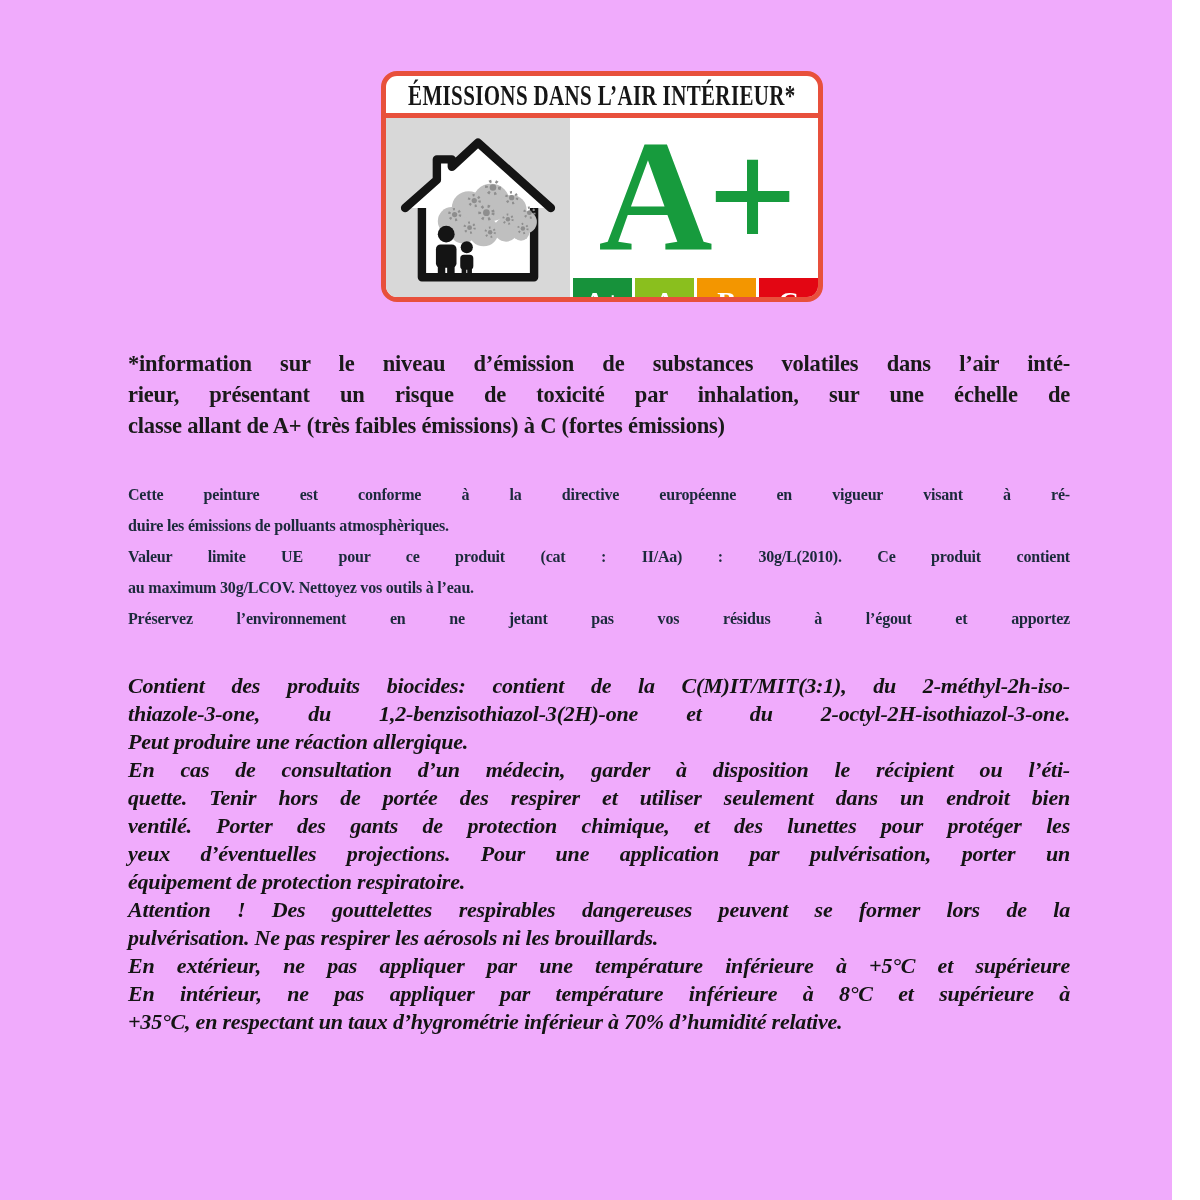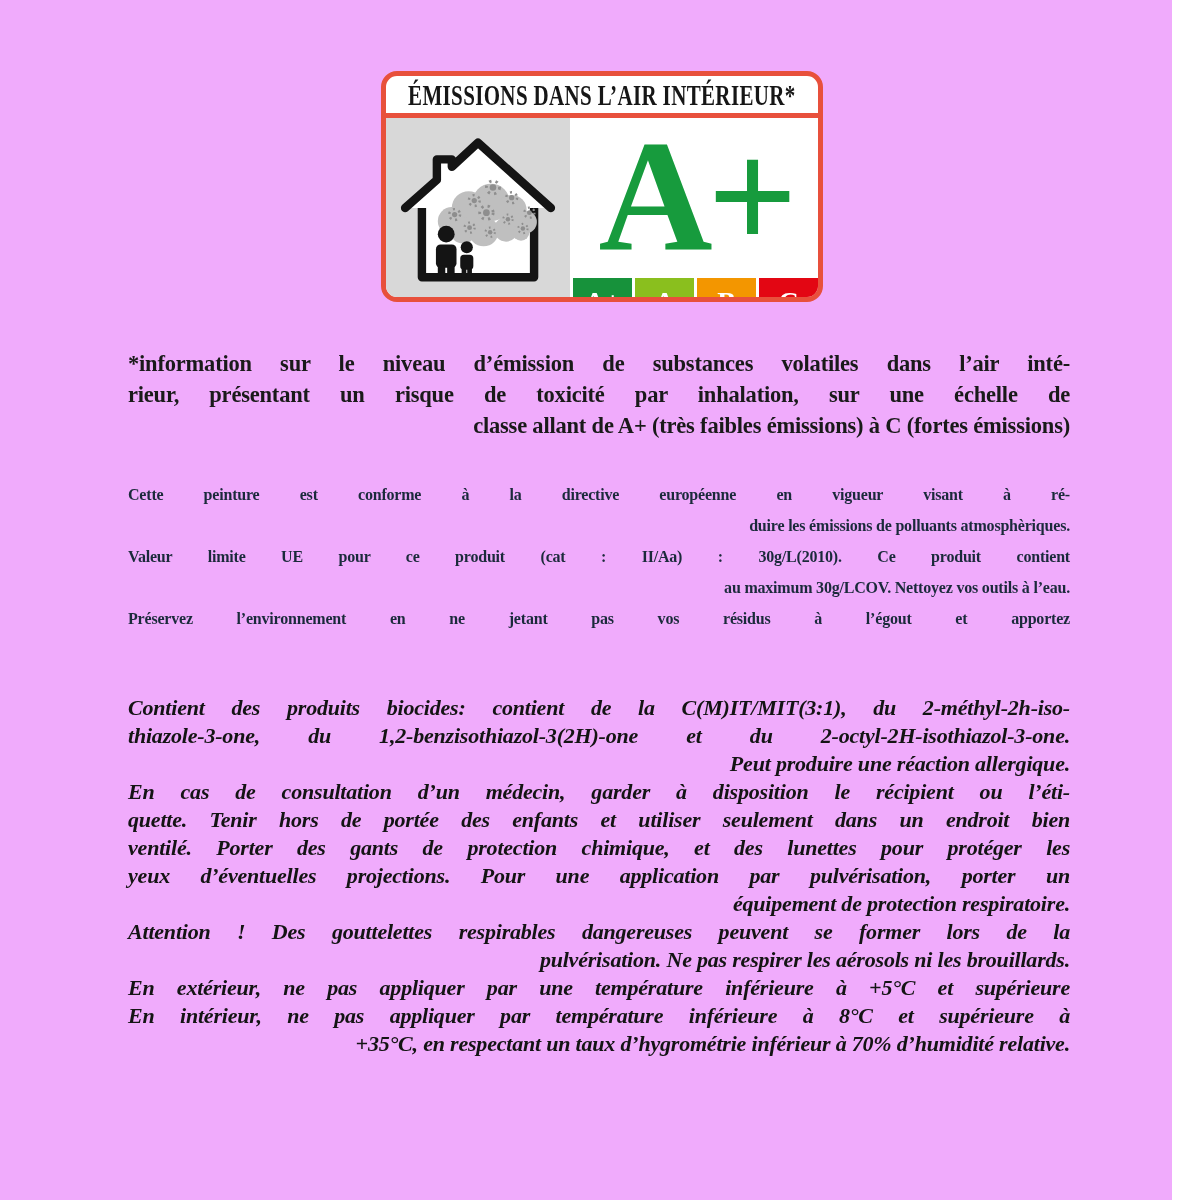--- a/index.html
+++ b/index.html
@@ -23,22 +23,22 @@
               padding-bottom:2px;}
   .scale-row{height:47px;min-height:47px;display:flex;gap:3px;}
   .scale-box{flex:1;display:flex;align-items:center;justify-content:center;
              color:#ffffff;font-weight:700;font-size:28px;}
   .s0{background:#17923B}.s1{background:#8ABF1E}.s2{background:#F39600}.s3{background:#E30613}
 
   
   .tb{position:absolute;left:128px;width:942px;font-weight:700;}
   .footnote{top:348px;font-size:22.5px;line-height:31px;color:#1A1A1A;letter-spacing:-0.2px;}
   .regulatory{top:479px;font-size:16px;line-height:31px;color:#1B2A3B;letter-spacing:-0.2px;}
-  .safety{top:694px;font-size:22px;line-height:28px;color:#141414;font-style:italic;letter-spacing:-0.2px;}
-  .ln{text-align:right;}
+  .safety{top:672px;font-size:22px;line-height:28px;color:#141414;font-style:italic;letter-spacing:-0.2px;}
+  .ln{text-align:left;}
   .ln.j{text-align:justify;text-align-last:justify;}
 </style>
 </head>
 <body>
 
 <div class="page">
 
   <div class="badge">
     <div class="badge-title">
       <span>ÉMISSIONS DANS L’AIR INTÉRIEUR*</span>
@@ -155,21 +155,21 @@
     <div class="ln j">Valeur limite UE pour ce produit (cat : II/Aa) : 30g/L(2010). Ce produit contient</div>
     <div class="ln">au maximum 30g/LCOV. Nettoyez vos outils à l’eau.</div>
     <div class="ln j">Préservez l’environnement en ne jetant pas vos résidus à l’égout et apportez</div>
   </div>
 
   <div class="tb safety">
     <div class="ln j">Contient des produits biocides: contient de la C(M)IT/MIT(3:1), du 2-méthyl-2h-iso-</div>
     <div class="ln j">thiazole-3-one, du 1,2-benzisothiazol-3(2H)-one et du 2-octyl-2H-isothiazol-3-one.</div>
     <div class="ln">Peut produire une réaction allergique.</div>
     <div class="ln j">En cas de consultation d’un médecin, garder à disposition le récipient ou l’éti-</div>
-    <div class="ln j">quette. Tenir hors de portée des enfants et utiliser seulement dans un endroit bien</div>
+    <div class="ln j">quette. Tenir hors de portée des respirer et utiliser seulement dans un endroit bien</div>
     <div class="ln j">ventilé. Porter des gants de protection chimique, et des lunettes pour protéger les</div>
     <div class="ln j">yeux d’éventuelles projections. Pour une application par pulvérisation, porter un</div>
     <div class="ln">équipement de protection respiratoire.</div>
     <div class="ln j">Attention ! Des gouttelettes respirables dangereuses peuvent se former lors de la</div>
     <div class="ln">pulvérisation. Ne pas respirer les aérosols ni les brouillards.</div>
     <div class="ln j">En extérieur, ne pas appliquer par une température inférieure à +5°C et supérieure</div>
     <div class="ln j">En intérieur, ne pas appliquer par température inférieure à 8°C et supérieure à</div>
     <div class="ln">+35°C, en respectant un taux d’hygrométrie inférieur à 70% d’humidité relative.</div>
   </div>
 

